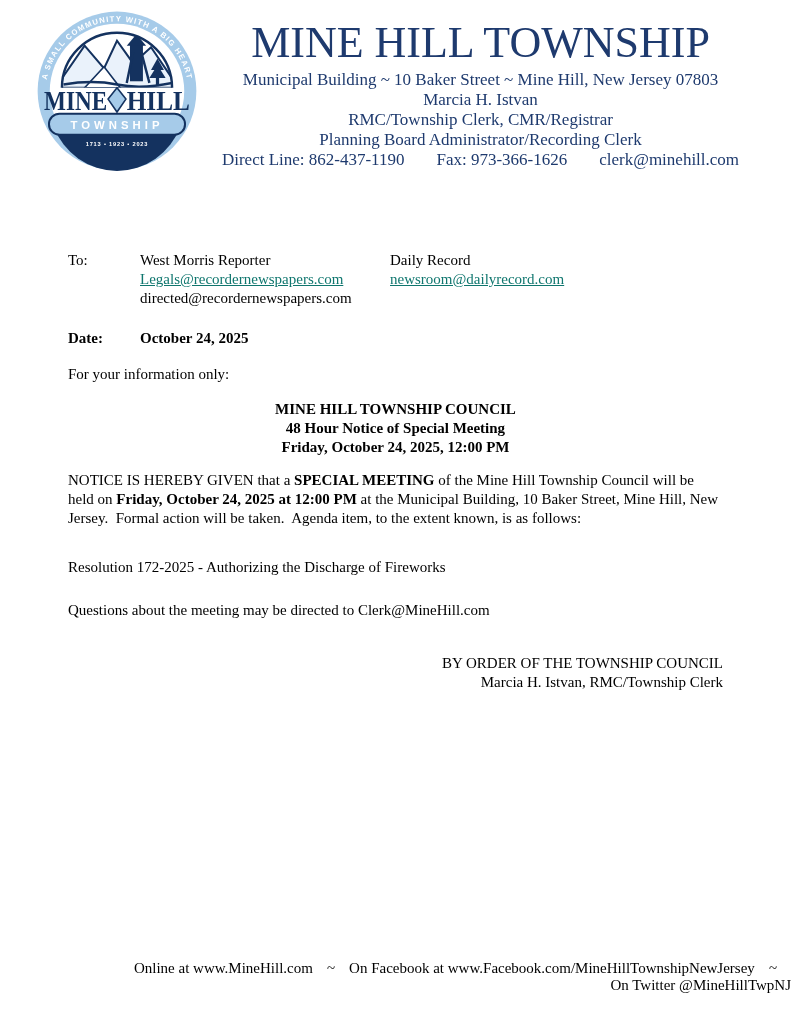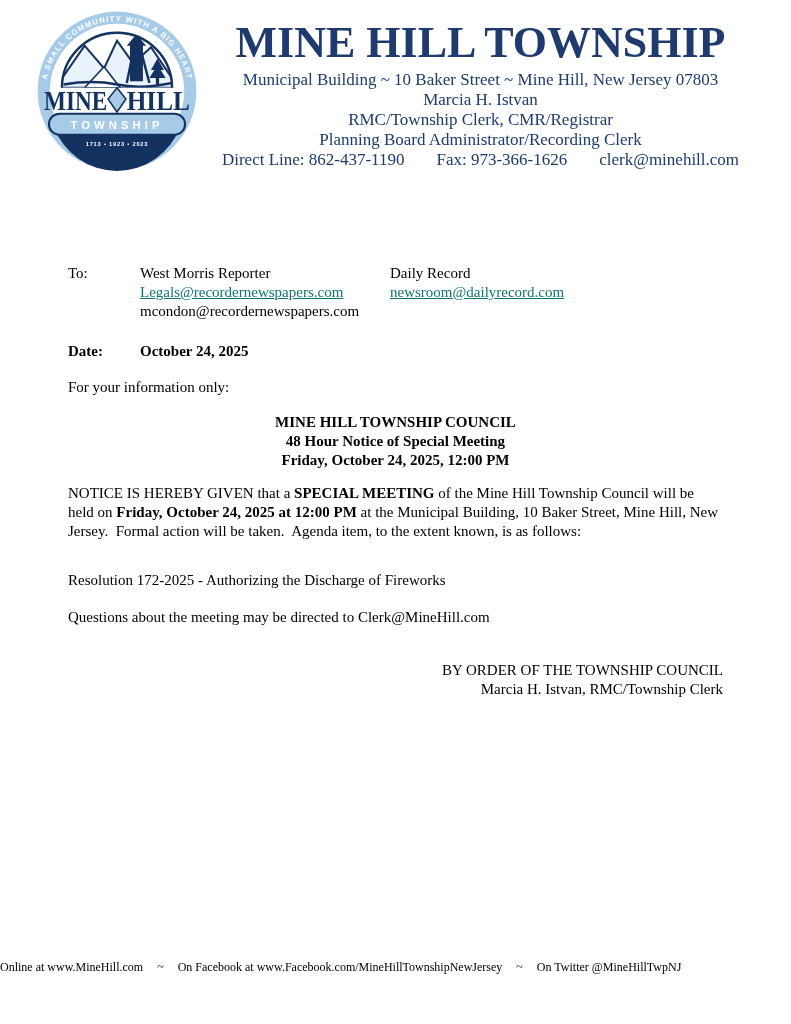--- a/index.html
+++ b/index.html
@@ -6,45 +6,45 @@
   .page{
     width:791px;height:1024px;position:relative;margin:0 auto;
     background:#ffffff;font-family:"Liberation Serif",serif;color:#000;
     overflow:hidden;
   }
   
   .letterhead{display:flex;align-items:flex-start;padding-top:10px;}
   .logo-wrap{width:162px;height:162px;margin-left:36px;flex-shrink:0;}
   .head-text{flex:1;text-align:center;color:#1e3a6e;padding-right:28px;}
   .head-title{
-    font-size:44px;font-weight:bold;line-height:1.05;margin:10px 0 4px 0;
+    font-size:44px;font-weight:normal;line-height:1.05;margin:10px 0 4px 0;
     letter-spacing:0px;white-space:nowrap;
   }
   .head-line{font-size:17px;line-height:20px;}
   .head-contact{font-size:17px;line-height:20px;}
   .head-contact span{display:inline-block;}
   .head-contact .gap{margin:0 16px;}
   
-  .doc-body{position:absolute;left:68px;width:655px;top:264px;font-size:15px;line-height:19px;}
+  .doc-body{position:absolute;left:68px;width:655px;top:251px;font-size:15px;line-height:19px;}
   .to-grid{display:grid;grid-template-columns:72px 250px auto;}
   .col-lines div{line-height:19px;}
   a.doclink,.doclink{color:#0f766e;text-decoration:underline;cursor:pointer;}
   .date-row{display:grid;grid-template-columns:72px auto;margin-top:21px;font-weight:bold;}
   .fyi{margin-top:17px;}
   .notice-head{margin-top:16px;text-align:center;font-weight:bold;}
   .notice-head div{line-height:19px;}
   .para{margin-top:14px;text-align:left;}
   .res-line{margin-top:30px;}
-  .q-line{margin-top:18px;}
+  .q-line{margin-top:24px;}
   .signoff{margin-top:34px;text-align:right;}
   .signoff div{line-height:19px;}
   
   .footer{
-    position:absolute;left:0;right:0;top:960px;text-align:left;
-    font-size:12px;color:#000;
+    position:absolute;left:0;right:0;top:960px;text-align:right;
+    font-size:15px;color:#000;
   }
   .footer span{display:inline-block;}
   .footer .tilde{margin:0 14px;}
 </style>
 </head>
 <body>
 
 <div class="page">
 
   <header class="letterhead">
@@ -112,21 +112,21 @@
     </div>
   </header>
 
   <main class="doc-body">
 
     <div class="to-grid">
       <div>To:</div>
       <div class="col-lines">
         <div>West Morris Reporter</div>
         <div><a class="doclink">Legals@recordernewspapers.com</a></div>
-        <div>mcondon@recordernewspapers.com</div>
+        <div>directed@recordernewspapers.com</div>
       </div>
       <div class="col-lines">
         <div>Daily Record</div>
         <div><a class="doclink">newsroom@dailyrecord.com</a></div>
       </div>
     </div>
 
     <div class="date-row">
       <div>Date:</div>
       <div>October 24, 2025</div>

